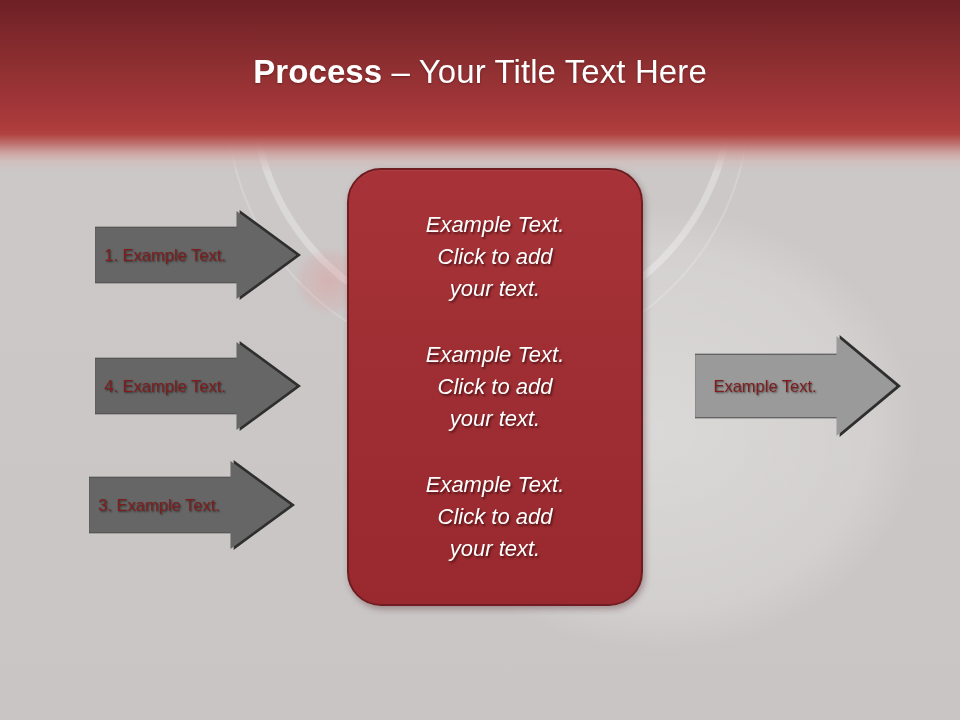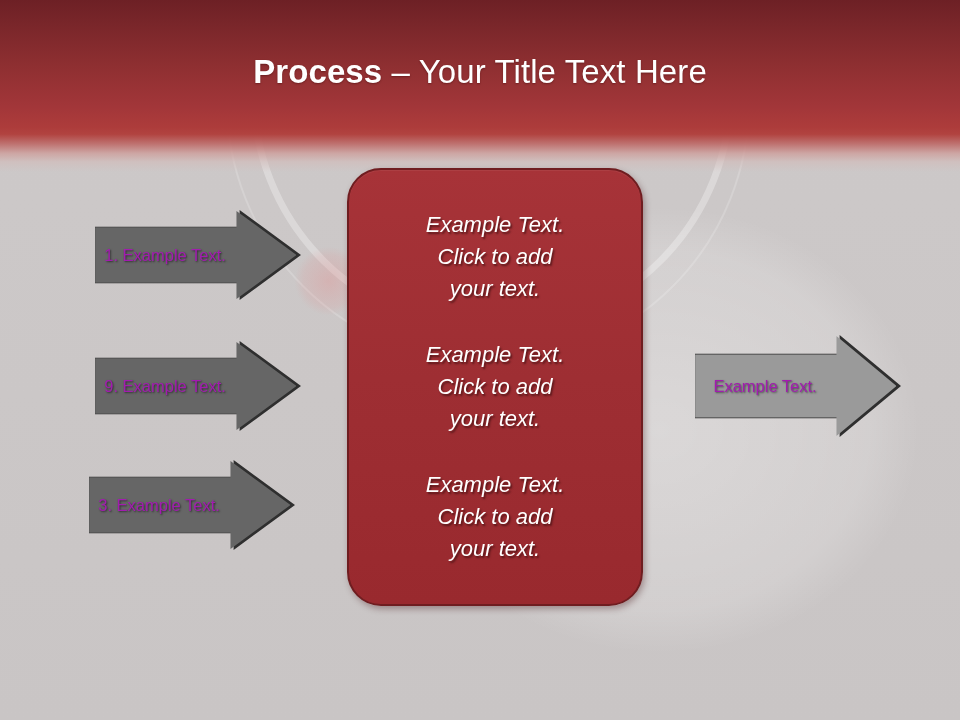--- a/index.html
+++ b/index.html
@@ -135,21 +135,21 @@
     transform-origin: 1% 50%;
   }
   .arrow-dark  .shape-fill { background: #666666; }
   .arrow-light .shape-fill { background: #9a9a9a; }
 
   .arrow .label {
     position: relative;
     z-index: 3;
     width: 68%;
     text-align: center;
-    color: #a21caf;
+    color: #7f1d1d;
     font-size: 16.5px;
     line-height: 20px;
     text-shadow: 1px 1px 2px rgba(0,0,0,0.55);
     white-space: nowrap;
   }
 
   
   #arrow-1 { left: 95px;  top: 210px; width: 206px; height: 90px; }
   #arrow-2 { left: 95px;  top: 341px; width: 206px; height: 90px; }
   #arrow-3 { left: 89px;  top: 460px; width: 206px; height: 90px; }
@@ -204,21 +204,21 @@
 
   <div class="arrow arrow-dark" id="arrow-1">
     <div class="shape shape-border"></div>
     <div class="shape shape-fill"></div>
     <div class="label">1. Example Text.</div>
   </div>
 
   <div class="arrow arrow-dark" id="arrow-2">
     <div class="shape shape-border"></div>
     <div class="shape shape-fill"></div>
-    <div class="label">9. Example Text.</div>
+    <div class="label">4. Example Text.</div>
   </div>
 
   <div class="arrow arrow-dark" id="arrow-3">
     <div class="shape shape-border"></div>
     <div class="shape shape-fill"></div>
     <div class="label">3. Example Text.</div>
   </div>
 
   <div class="center-box">
     <div class="center-para">Example Text.

